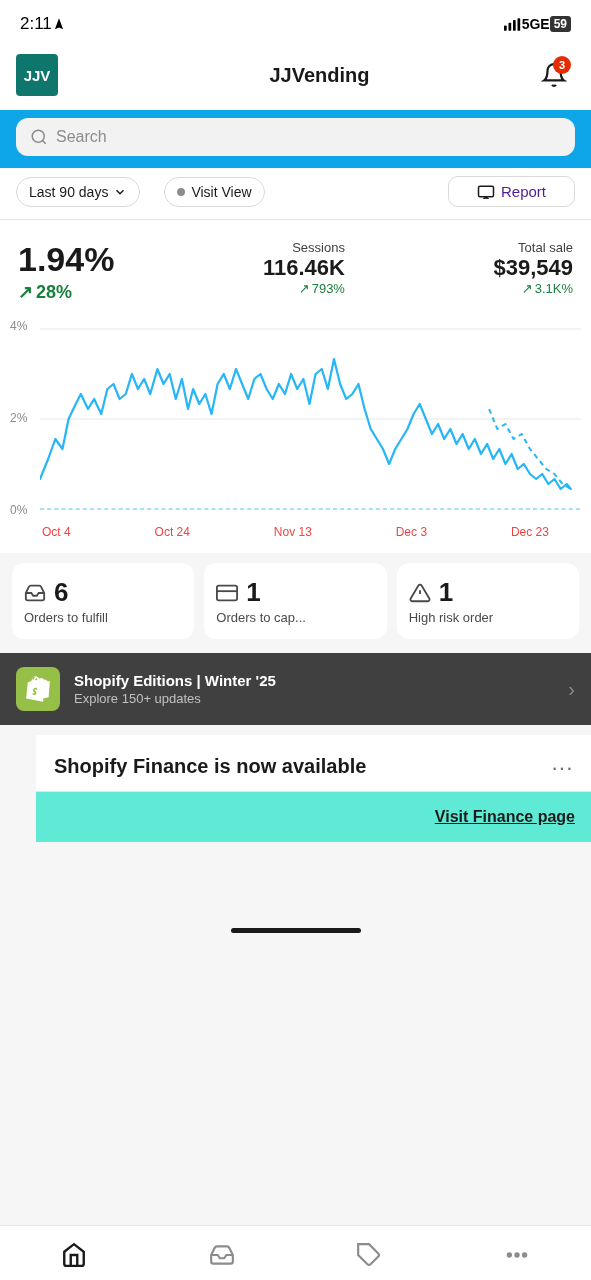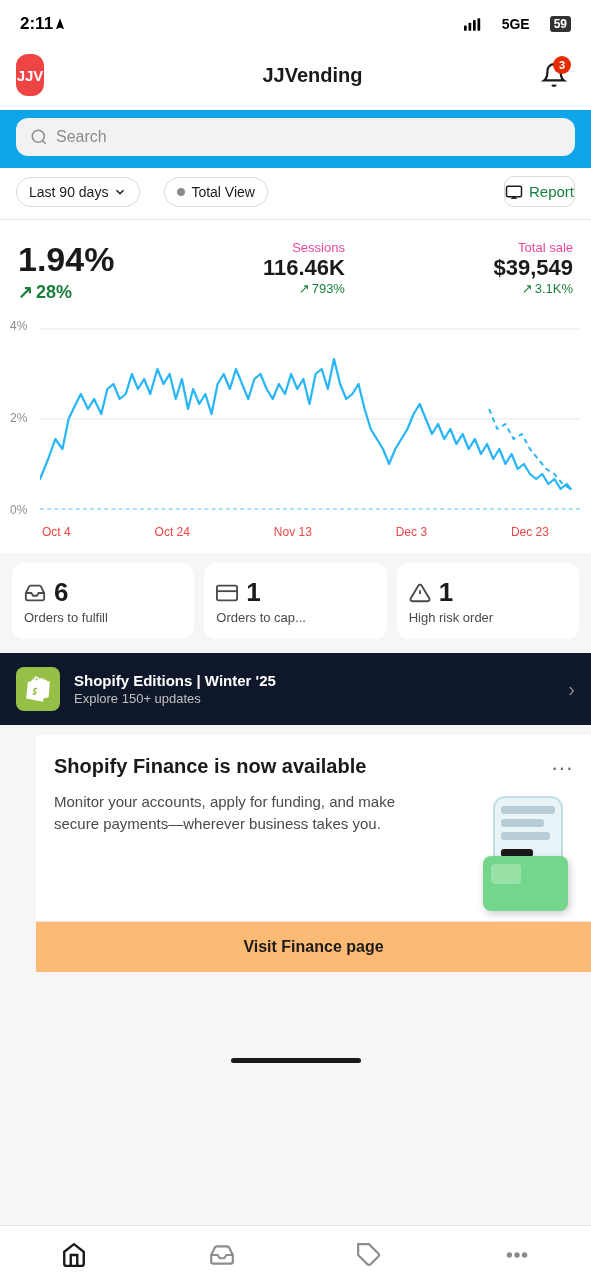--- a/index.html
+++ b/index.html
@@ -16,29 +16,29 @@
     .status-bar {
       background: #fff;
       display: flex;
       justify-content: space-between;
       align-items: center;
       padding: 10px 20px 6px;
       height: 44px;
     }
     .status-time {
       font-size: 17px;
-      font-weight: 700;
+      font-weight: 400;
       display: flex;
       align-items: center;
       gap: 0;
     }
     .status-right {
       display: flex;
       align-items: center;
-      gap: 20px;
+      gap: 0;
       font-size: 14px;
       font-weight: 600;
     }
     .battery-box {
       background: #333;
       color: #fff;
       border-radius: 3px;
       padding: 1px 4px;
       font-size: 12px;
       font-weight: 700;
@@ -46,24 +46,24 @@
 
     
     .header {
       background: #fff;
       display: flex;
       justify-content: space-between;
       align-items: center;
       padding: 10px 16px 14px;
     }
     .avatar {
-      width: 28px;
+      width: 42px;
       height: 42px;
-      background: #ef4444;
-      border-radius: 12px;
+      background: #0f766e;
+      border-radius: 4px;
       display: flex;
       align-items: center;
       justify-content: center;
       color: #fff;
       font-weight: 700;
       font-size: 15px;
     }
     .header-title {
       font-size: 20px;
       font-weight: 600;
@@ -154,24 +154,24 @@
       border-radius: 50%;
     }
     .report-btn {
       margin-left: auto;
       display: flex;
       align-items: center;
       gap: 6px;
       background: #fff;
       border: 1.5px solid #d9d9d9;
       border-radius: 10px;
-      padding: 6px 0;
+      padding: 6px 28px;
       font-size: 15px;
       cursor: pointer;
-      color: #15803d;
+      color: #4c1d95;
       font-weight: 500;
     }
 
     
     .stats-section {
       background: #fff;
       padding: 16px 18px 8px;
     }
     .conversion-label {
       font-size: 15px;
@@ -187,21 +187,21 @@
     .conversion-value {
       font-size: 34px;
       font-weight: 700;
       color: #1a1a1a;
     }
     .sessions-col, .total-sale-col {
       text-align: right;
     }
     .stat-label {
       font-size: 13px;
-      color: #ec4899;
+      color: #404040;
     }
     .stat-value {
       font-size: 22px;
       font-weight: 600;
       color: #1a1a1a;
     }
     .stat-change {
       font-size: 13px;
       color: #1a7f3c;
       display: flex;
@@ -279,21 +279,21 @@
       gap: 8px;
     }
     .action-card-label {
       font-size: 13px;
       color: #4a4a4a;
       margin-top: 2px;
     }
 
     
     .shopify-banner {
-      background: #0f172a;
+      background: #404040;
       color: #fff;
       display: flex;
       align-items: center;
       padding: 14px 16px;
       cursor: pointer;
       gap: 14px;
       margin-top: 4px;
     }
     .shopify-logo {
       width: 44px;
@@ -351,30 +351,31 @@
     .finance-desc {
       font-size: 15px;
       color: #4a4a4a;
       margin-top: 10px;
       line-height: 1.45;
     }
     .visit-finance-btn {
       display: block;
       width: calc(100% + 36px);
       margin-left: -18px;
-      background: #fdba74;
+      background: #5eead4;
       border: none;
       border-top: 1px solid #e5e5e5;
       padding: 16px;
       font-size: 16px;
       font-weight: 600;
       color: #1a1a1a;
-      text-align: center;
+      text-align: right;
       cursor: pointer;
       margin-top: 10px;
+      text-decoration: underline;
     }
 
     
     .bottom-nav {
       background: #fff;
       border-top: 1px solid #e5e5e5;
       display: flex;
       justify-content: space-around;
       align-items: center;
       padding: 12px 0 8px;
@@ -452,21 +453,21 @@
 
 <div class="toolbar">
   <button class="toolbar-btn">
     <span>Last 90 days</span>
     <svg width="14" height="14" viewBox="0 0 24 24" fill="none" stroke="#1a1a1a" stroke-width="2.5">
         <polyline points="6 9 12 15 18 9"></polyline>
       </svg>
   </button>
   <button class="live-view-btn">
     <div class="live-dot"></div>
-    <span>Total View</span>
+    <span>Visit View</span>
   </button>
   <button class="report-btn">
     <svg width="18" height="15" viewBox="0 0 24 20" fill="none" stroke="#1a1a1a" stroke-width="2">
       <rect x="2" y="3" width="20" height="14" rx="2" ry="2"></rect>
       <polyline points="8 21 12 17 16 21"></polyline>
       <line x1="12" y1="17" x2="12" y2="21"></line>
     </svg>
     <span>Report</span>
   </button>
 </div>
@@ -571,37 +572,20 @@
     <div class="shopify-banner-sub">Explore 150+ updates</div>
   </div>
   <div class="banner-chevron">›</div>
 </div>
 
 <div class="finance-section">
   <div class="finance-header">
     <div class="finance-title">Shopify Finance is now available</div>
     <div class="finance-more">···</div>
   </div>
-  <div style="display:flex; align-items:flex-start; gap:10px;">
-    <div class="finance-desc" style="flex:1;">Monitor your accounts, apply for funding, and make secure payments—wherever business takes you.</div>
-
-    <div style="flex-shrink:0; width:130px; height:120px; position:relative; display:flex; align-items:center; justify-content:center; margin-top:10px;">
-
-      <div style="width:70px; height:105px; background:#e8f4f8; border-radius:12px; border:2px solid #c5dde8; position:absolute; right:10px; top:5px; z-index:1; display:flex; flex-direction:column; padding:8px 6px; gap:5px;">
-        <div style="width:100%; height:8px; background:#b8cdd6; border-radius:3px;"></div>
-        <div style="width:80%; height:8px; background:#b8cdd6; border-radius:3px;"></div>
-        <div style="width:90%; height:8px; background:#b8cdd6; border-radius:3px;"></div>
-        <div style="width:60%; height:8px; background:#1a1a1a; border-radius:3px; margin-top:4px;"></div>
-      </div>
-
-      <div style="width:85px; height:55px; background:#74d68a; border-radius:8px; position:absolute; right:5px; bottom:0; z-index:2; box-shadow: 2px 3px 8px rgba(0,0,0,0.2);">
-        <div style="width:30px; height:20px; background:#a8e6b4; border-radius:4px; margin:8px 0 0 8px; opacity:0.7;"></div>
-      </div>
-    </div>
-  </div>
   <button class="visit-finance-btn">Visit Finance page</button>
 </div>
 
 <div style="height:80px;"></div>
 
 <div class="bottom-nav">
   <div class="nav-item">
     <svg class="nav-home-icon" viewBox="0 0 24 24" fill="none" stroke="#1a1a1a" stroke-width="2.2">
       <path d="M3 9l9-7 9 7v11a2 2 0 0 1-2 2H5a2 2 0 0 1-2-2z"></path>
       <polyline points="9 22 9 12 15 12 15 22"></polyline>

